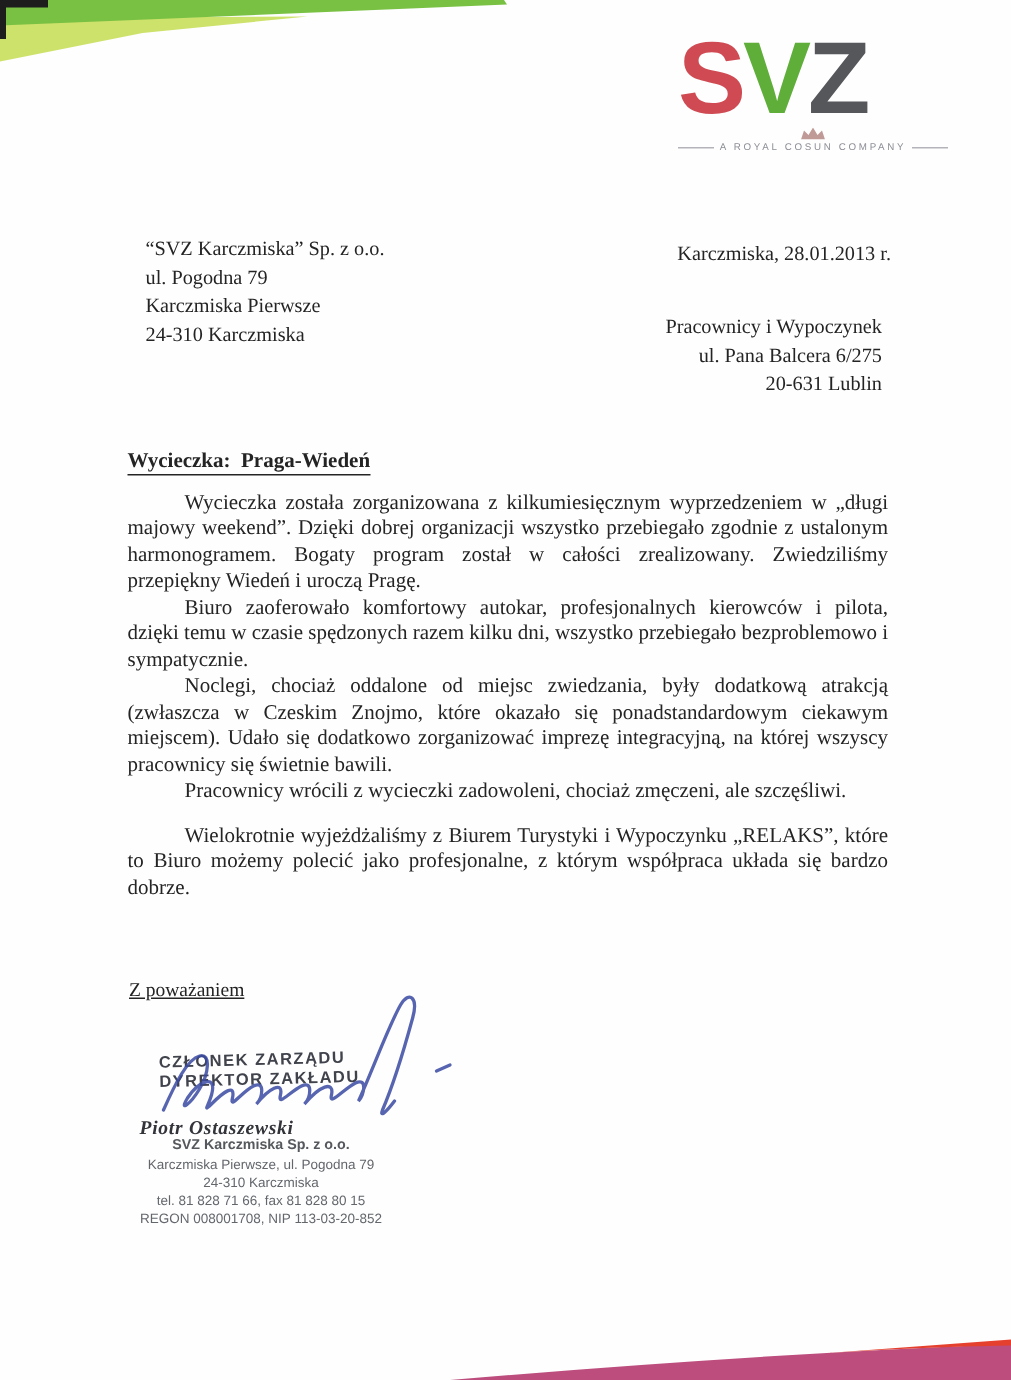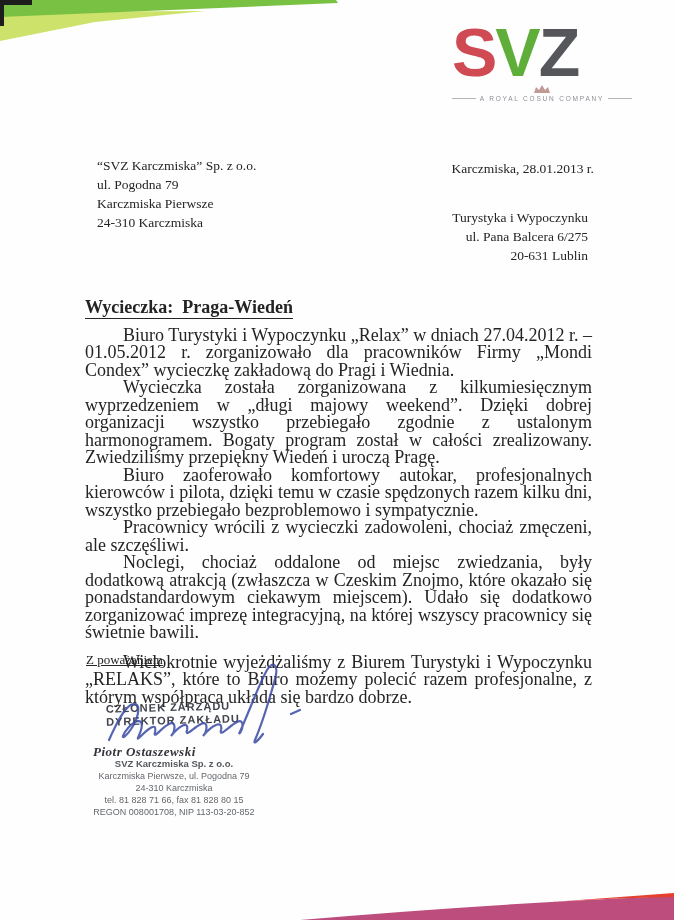--- a/index.html
+++ b/index.html
@@ -22,21 +22,21 @@
   .logo-z{color:#56575b;}
   .logo-crown{margin:1px auto 0 auto;display:block;}
   .logo-tagline-row{display:flex;align-items:center;margin-top:2px;}
   .tag-dash{flex:1;border-top:1px solid #b3b4ba;height:0;}
   .logo-tagline{font-family:"Liberation Sans",sans-serif;font-size:6.5px;
     letter-spacing:1.8px;color:#8d8f96;padding:0 4px;white-space:nowrap;}
   
   .date-line{top:137px;right:80px;font-size:13.5px;margin-top:24px;}
   .sender{top:156px;left:97px;font-size:13.5px;line-height:19px;}
   .recipient{top:208px;right:86px;font-size:13.5px;line-height:19px;text-align:right;}
-  .doc-body{top:299px;left:85px;width:507px;font-size:18px;line-height:17.5px;}
+  .doc-body{top:299px;left:85px;width:507px;font-size:14px;line-height:17.5px;}
   .subject{font-weight:bold;margin:0 0 10px 0;white-space:pre-wrap;}
   .subject span{border-bottom:1.5px solid #242424;padding-bottom:1px;}
   .doc-body p{margin:0;text-indent:38px;text-align:justify;}
   .doc-body p.gap-before{margin-top:12px;}
   .valediction{top:652px;left:86px;font-size:13px;text-decoration:underline;}
   .sig-stamp{top:701px;left:106px;font-family:"Liberation Sans",sans-serif;
     font-size:11px;font-weight:bold;letter-spacing:1px;color:#41434c;
     line-height:13px;transform:rotate(-1.5deg);}
   .signatory{top:732px;left:93px;font-size:13px;font-weight:bold;font-style:italic;
     color:#33343a;letter-spacing:.5px;margin-top:12px;}
@@ -75,33 +75,32 @@
 <div class="abs date-line">Karczmiska, 28.01.2013 r.</div>
 
 <div class="abs sender">
   <div>“SVZ Karczmiska” Sp. z o.o.</div>
   <div>ul. Pogodna 79</div>
   <div>Karczmiska Pierwsze</div>
   <div>24-310 Karczmiska</div>
 </div>
 
 <div class="abs recipient">
-  <div>Turystyka i Wypoczynku</div>
+  <div>Pracownicy i Wypoczynek</div>
   <div>ul. Pana Balcera 6/275</div>
   <div>20-631 Lublin</div>
 </div>
 
 <div class="abs doc-body">
   <div class="subject"><span>Wycieczka:  Praga-Wiedeń</span></div>
-  <p>Biuro Turystyki i Wypoczynku „Relax” w dniach 27.04.2012 r. – 01.05.2012 r. zorganizowało dla pracowników Firmy „Mondi Condex” wycieczkę zakładową do Pragi i Wiednia.</p>
   <p>Wycieczka została zorganizowana z kilkumiesięcznym wyprzedzeniem w „długi majowy weekend”. Dzięki dobrej organizacji wszystko przebiegało zgodnie z ustalonym harmonogramem. Bogaty program został w całości zrealizowany. Zwiedziliśmy przepiękny Wiedeń i uroczą Pragę.</p>
   <p>Biuro zaoferowało komfortowy autokar, profesjonalnych kierowców i pilota, dzięki temu w czasie spędzonych razem kilku dni, wszystko przebiegało bezproblemowo i sympatycznie.</p>
+  <p>Noclegi, chociaż oddalone od miejsc zwiedzania, były dodatkową atrakcją (zwłaszcza w Czeskim Znojmo, które okazało się ponadstandardowym ciekawym miejscem). Udało się dodatkowo zorganizować imprezę integracyjną, na której wszyscy pracownicy się świetnie bawili.</p>
   <p>Pracownicy wrócili z wycieczki zadowoleni, chociaż zmęczeni, ale szczęśliwi.</p>
-  <p>Noclegi, chociaż oddalone od miejsc zwiedzania, były dodatkową atrakcją (zwłaszcza w Czeskim Znojmo, które okazało się ponadstandardowym ciekawym miejscem). Udało się dodatkowo zorganizować imprezę integracyjną, na której wszyscy pracownicy się świetnie bawili.</p>
-  <p class="gap-before">Wielokrotnie wyjeżdżaliśmy z Biurem Turystyki i Wypoczynku „RELAKS”, które to Biuro możemy polecić razem profesjonalne, z którym współpraca układa się bardzo dobrze.</p>
+  <p class="gap-before">Wielokrotnie wyjeżdżaliśmy z Biurem Turystyki i Wypoczynku „RELAKS”, które to Biuro możemy polecić jako profesjonalne, z którym współpraca układa się bardzo dobrze.</p>
 </div>
 
 <div class="abs valediction">Z poważaniem</div>
 
 <div class="abs sig-stamp">
   <div>CZŁONEK ZARZĄDU</div>
   <div>DYREKTOR ZAKŁADU</div>
 </div>
 
 <div class="abs signatory">Piotr Ostaszewski</div>

